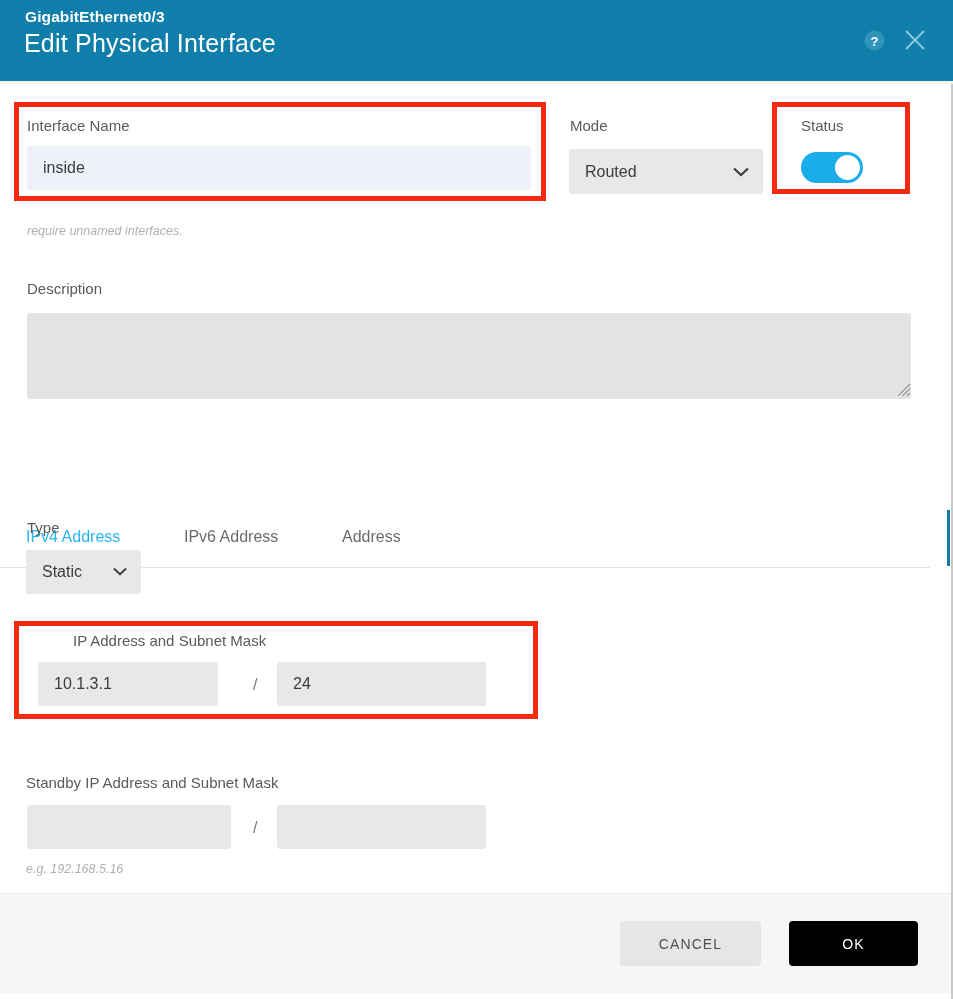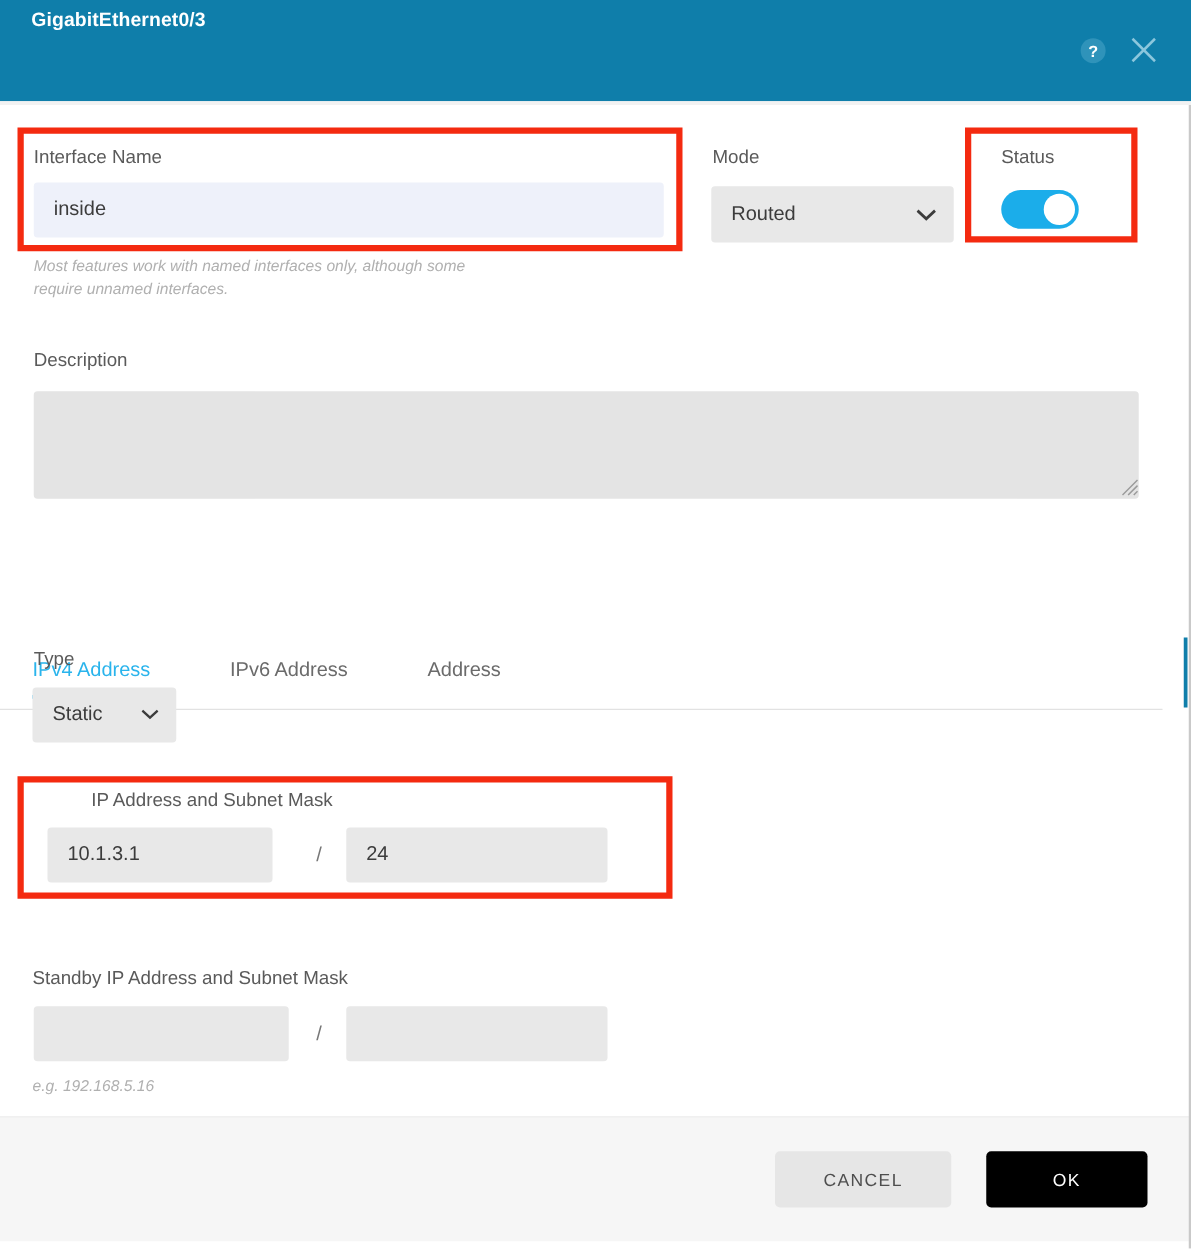--- a/index.html
+++ b/index.html
@@ -256,20 +256,21 @@
     color: #ffffff;
   }
 </style>
 </head>
 <body>
 
 <div id="page">
 
   <div class="dialog-header">
     <div class="header-subtitle">GigabitEthernet0/3</div>
+    <div class="header-title">Edit Physical Interface</div>
 
     <div class="header-help">
       <svg width="21" height="21" viewBox="0 0 21 21">
         <circle cx="10.5" cy="10.5" r="10" fill="#2f93ba"></circle>
         <text x="10.5" y="15.5" font-family="Liberation Sans, sans-serif" font-size="13" font-weight="bold" fill="#ffffff" text-anchor="middle">?</text>
       </svg>
     </div>
 
     <div class="header-close">
       <svg width="24" height="24" viewBox="0 0 24 24">
@@ -277,21 +278,20 @@
         <line x1="21" y1="3" x2="3" y2="21" stroke="#8cc7dd" stroke-width="2"></line>
       </svg>
     </div>
   </div>
   <div class="header-shadow"></div>
 
   <div class="dialog-body">
 
     <div class="field-label" style="left:27px; top:33px;">Interface Name</div>
     <input class="text-input named" style="left: 27px; top: 62px; width: 504px; height: 44px;" value="inside">
-    <div class="helper-text" style="left:27px; top:120px;">Most features work with named interfaces only, although some</div>
     <div class="helper-text" style="left:27px; top:138px;">require unnamed interfaces.</div>
 
     <div class="field-label" style="left:570px; top:33px;">Mode</div>
     <div class="select-box" style="left:569px; top:65px; width:194px; height:45px;">
       <span class="select-value">Routed</span>
       <span class="select-chevron">
         <svg width="16" height="10" viewBox="0 0 16 10">
           <polyline points="1,1.5 8,8 15,1.5" fill="none" stroke="#3c3c3c" stroke-width="2.2"></polyline>
         </svg>
       </span>

